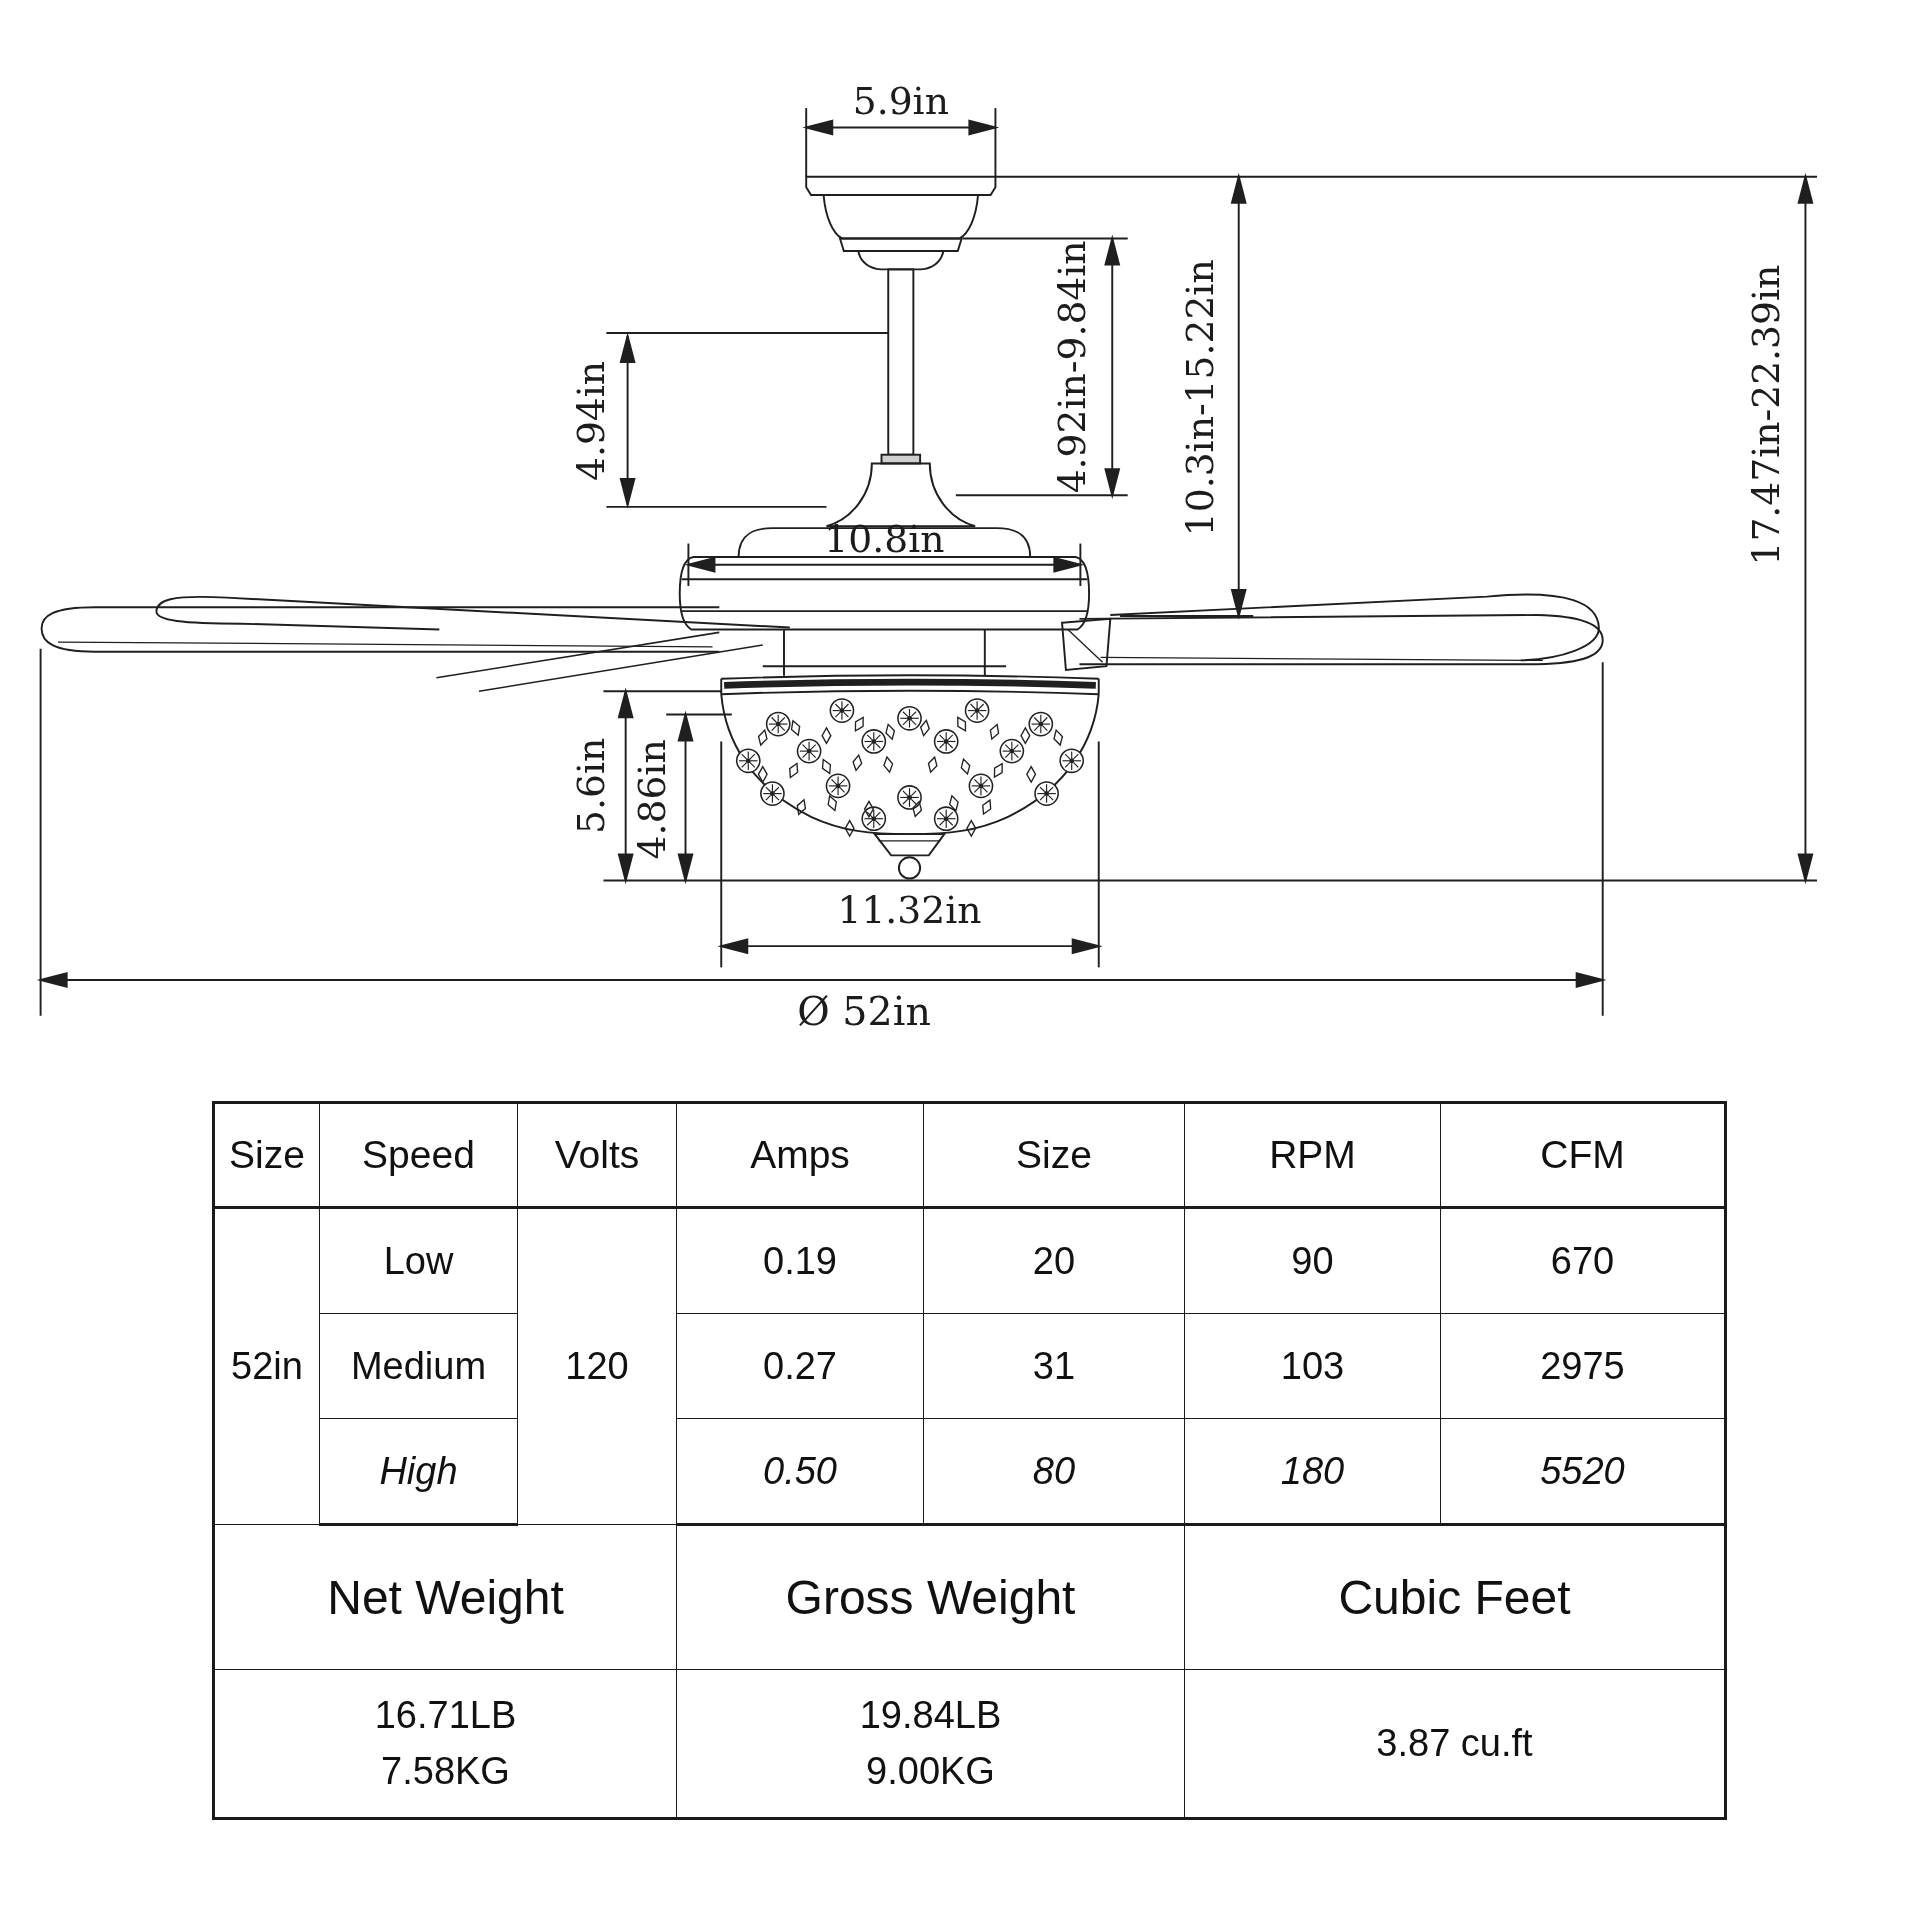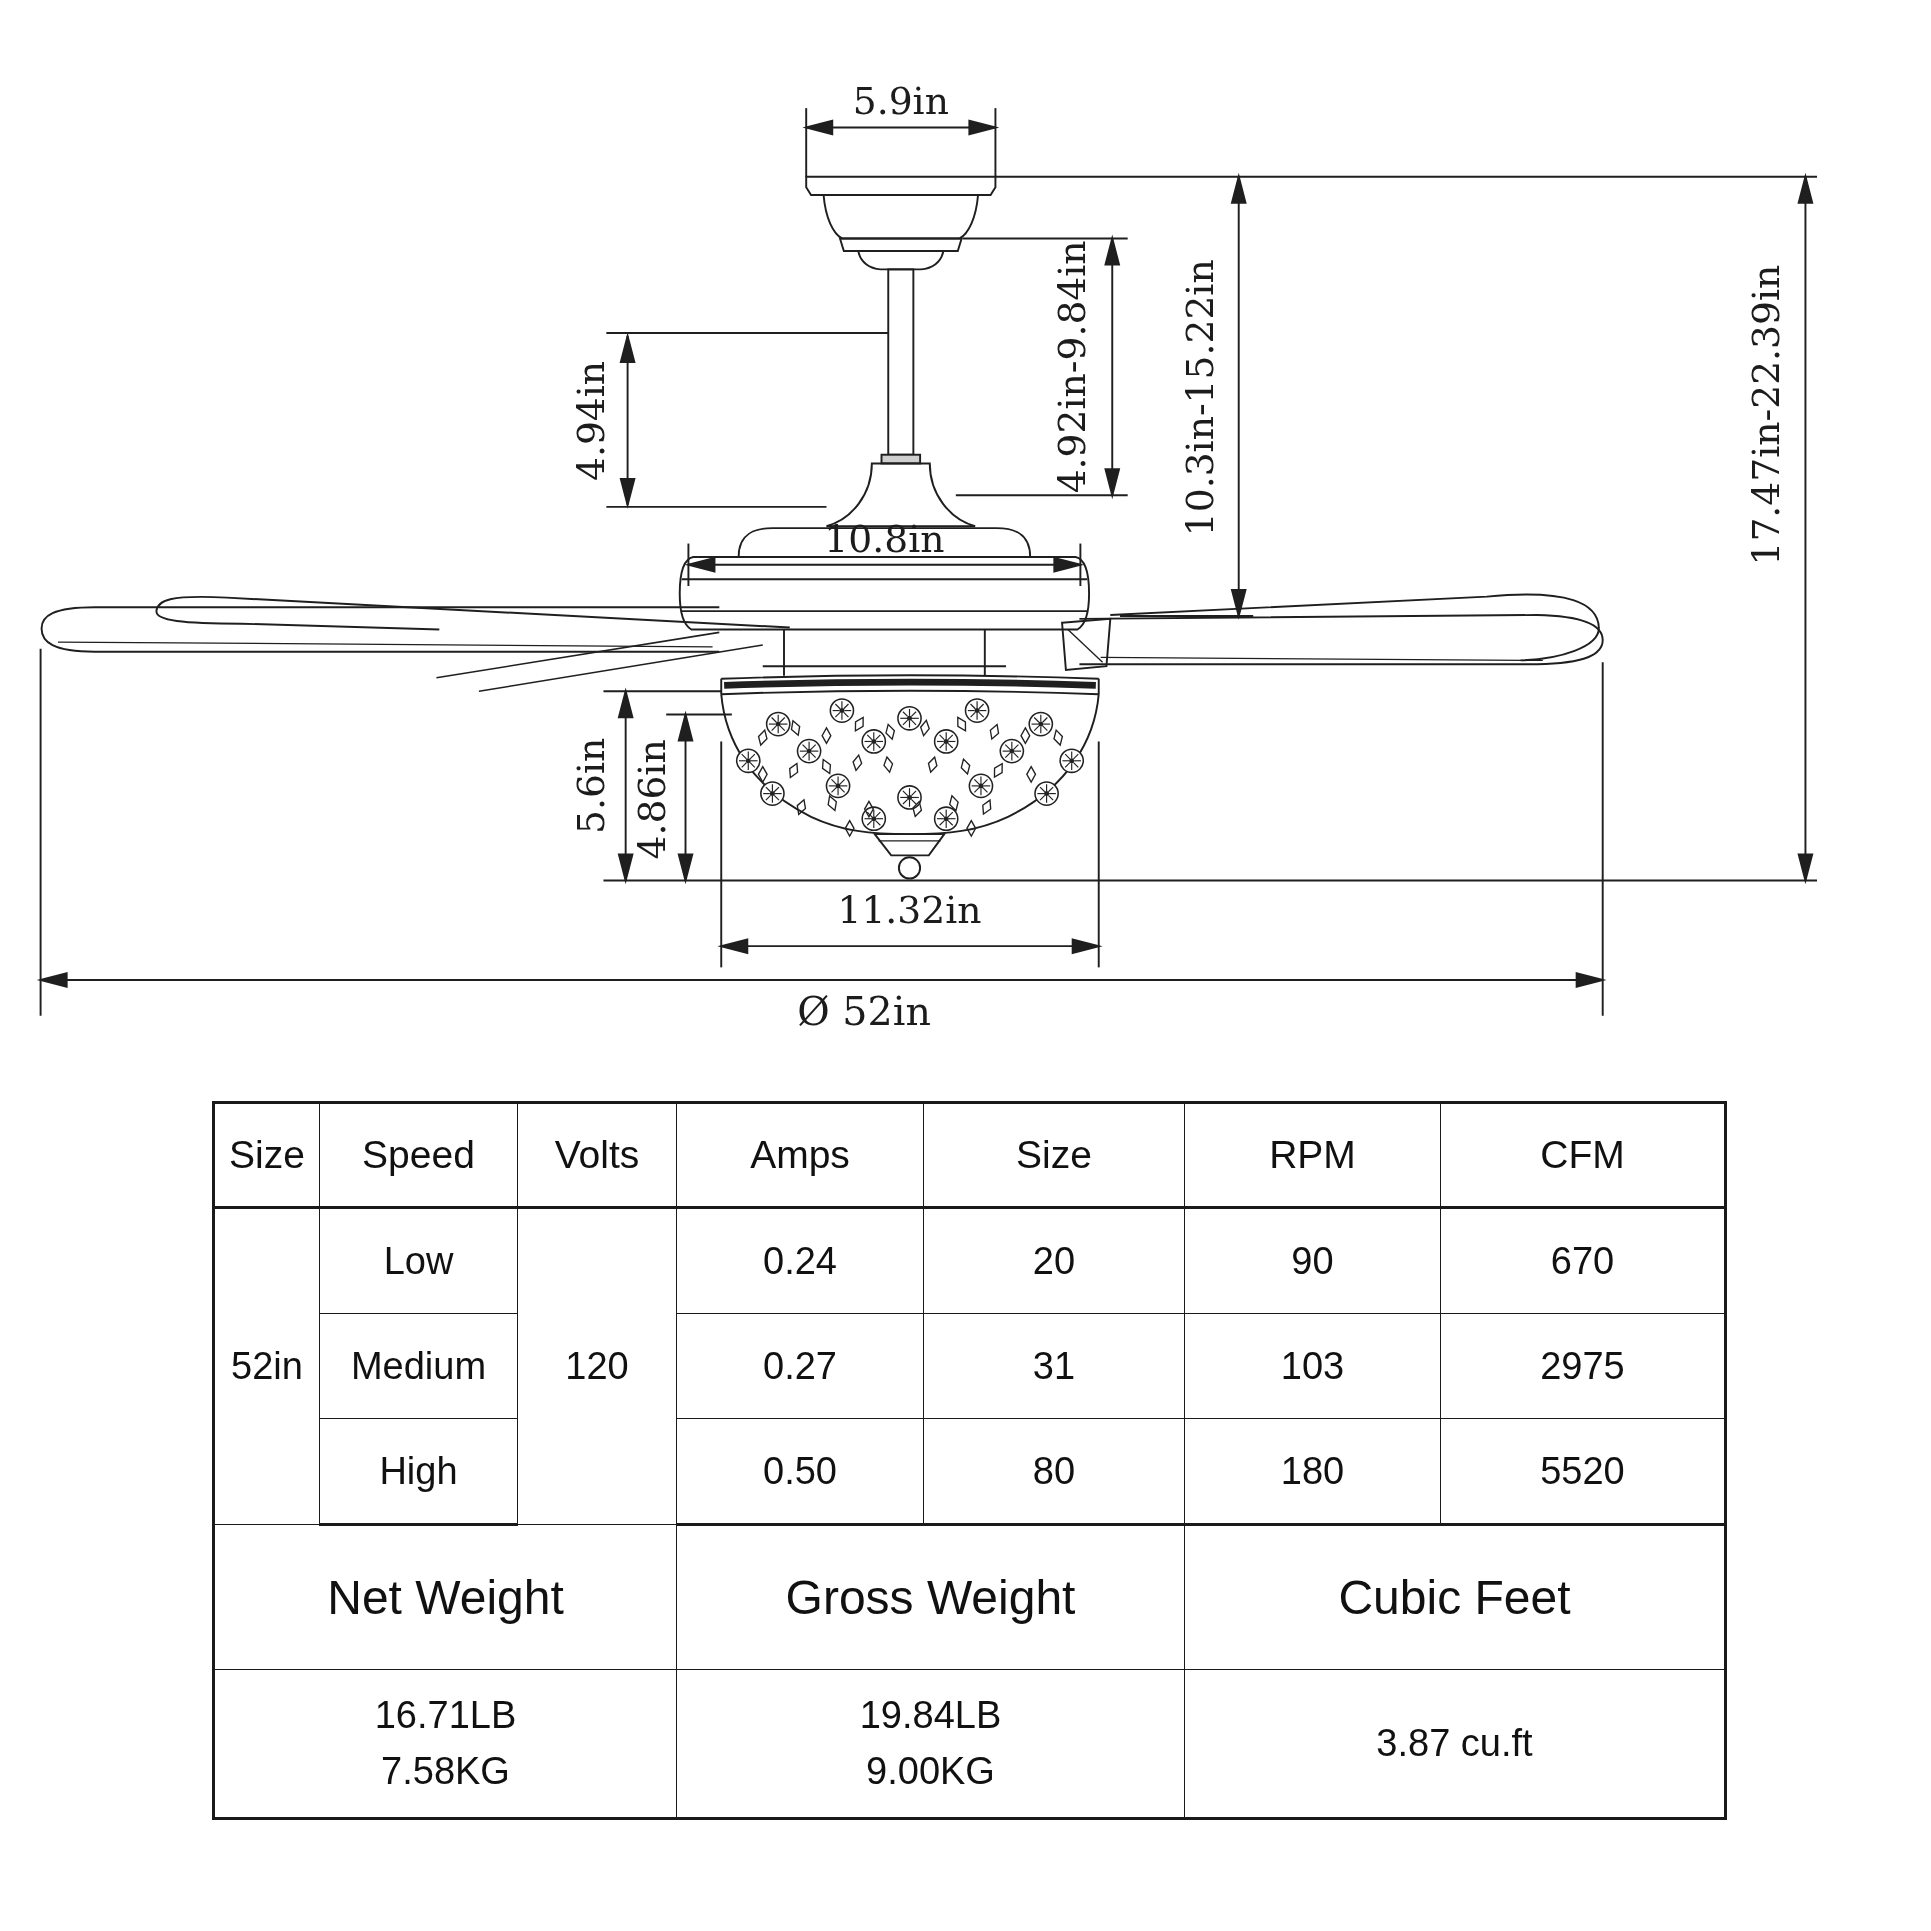--- a/index.html
+++ b/index.html
@@ -7,21 +7,21 @@
   #drawing{position:absolute;left:0;top:0;}
   svg text{font-family:"DejaVu Serif",serif;fill:#1c1c1c;}
   .dimtxt{font-size:39px;}
   .dimtxt-big{font-size:41px;}
   #spec-table-wrap{position:absolute;left:212px;top:1101px;width:1468px;}
   table.spec{border-collapse:collapse;width:1512px;table-layout:fixed;font-size:38px;color:#111;}
   table.spec td{border:1.9px solid #1a1a1a;text-align:center;vertical-align:middle;padding:0;overflow:hidden;}
   table.spec{border:3.9px solid #1a1a1a;}
   tr.hdr td{height:102px;border-bottom:3.9px solid #1a1a1a;font-size:39px;}
   tr.datarow td{height:104px;}
-  tr.lastdata td{border-bottom:3.9px solid #1a1a1a;}
+  tr.lastdata td{border-bottom:3.9px solid #1a1a1a;font-style:italic;}
   tr.whdr td{height:143px;border-bottom:1.9px solid #1a1a1a;font-size:48px;}
   tr.wval td{height:147px;line-height:1.45;}
   col.c-size{width:106px}col.c-speed{width:198px}col.c-volts{width:159px}
   col.c-amps{width:247px}col.c-watts{width:261px}col.c-rpm{width:256px}col.c-cfm{width:285px}
 </style>
 </head>
 <body>
 
 <svg id="drawing" width="1931" height="1062" viewBox="0 0 2000 1100" fill="none" stroke="#1f1f1f" stroke-width="2">
 
@@ -254,21 +254,21 @@
         <td>Volts</td>
         <td>Amps</td>
         <td>Size</td>
         <td>RPM</td>
         <td>CFM</td>
       </tr>
       <tr class="datarow">
         <td rowspan="3">52in</td>
         <td>Low</td>
         <td rowspan="3">120</td>
-        <td>0.24</td>
+        <td>0.19</td>
         <td>20</td>
         <td>90</td>
         <td>670</td>
       </tr>
       <tr class="datarow">
         <td>Medium</td>
         <td>0.27</td>
         <td>31</td>
         <td>103</td>
         <td>2975</td>

